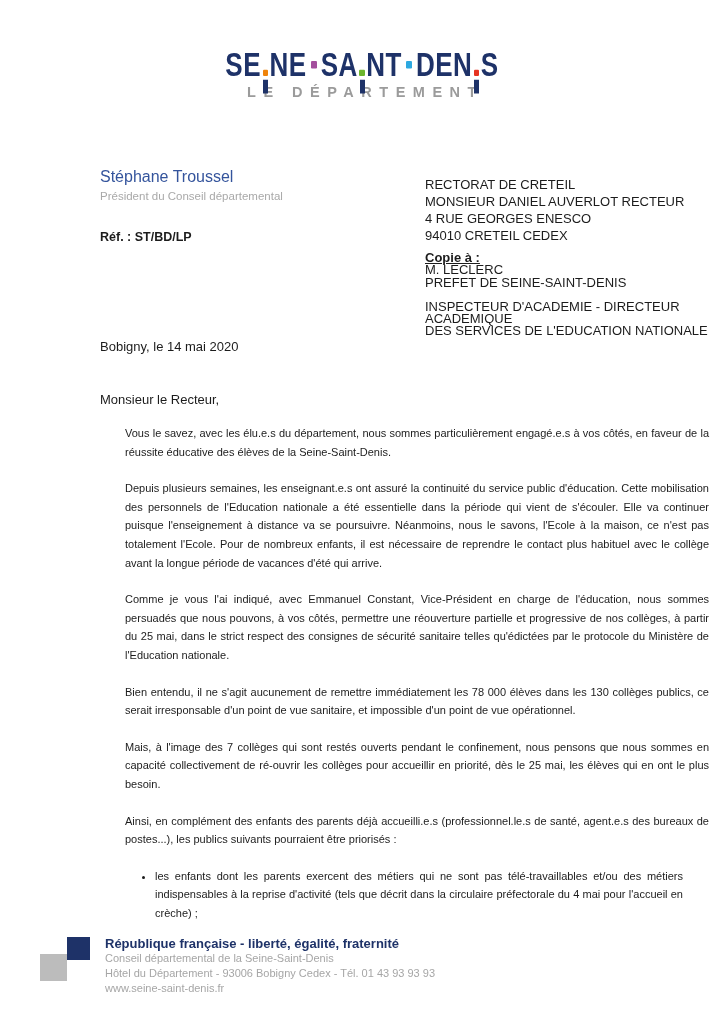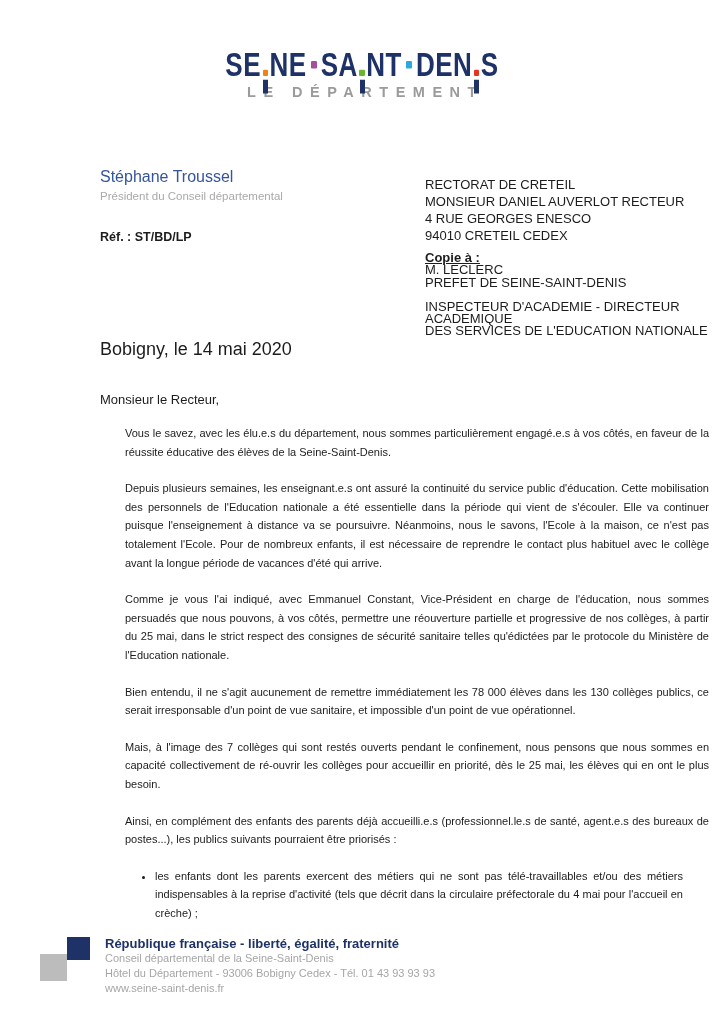--- a/index.html
+++ b/index.html
@@ -38,21 +38,21 @@
   .sender-title { font-size:11.5px; color:#a9a9a9; margin-top:4px; }
   .ref-line { position:absolute; left:100px; top:230px; font-size:12.5px; font-weight:700; }
 
   .recipient { position:absolute; left:425px; top:176px; font-size:13px; line-height:17px; }
 
   .copy-block { position:absolute; left:425px; top:252px; font-size:13px; line-height:12.3px; }
   .copy-heading { font-weight:700; text-decoration:underline; }
   .copy-gap { height:12px; }
 
   
-  .dateline   { position:absolute; left:100px; top:339px; font-size:18px; }
+  .dateline   { position:absolute; left:100px; top:339px; font-size:13px; }
   .salutation { position:absolute; left:100px; top:392px; font-size:13px; }
   .body-block {
     position:absolute; left:100px; top:424px; width:584px;
     font-size:11px; line-height:18.6px; text-align:justify;margin-left:25px;
   }
   .body-block p { margin:0 0 18px 0; }
   .body-block ul { margin:0; padding-left:30px; width:528px; }
   .body-block li { text-align:justify; }
 
   

